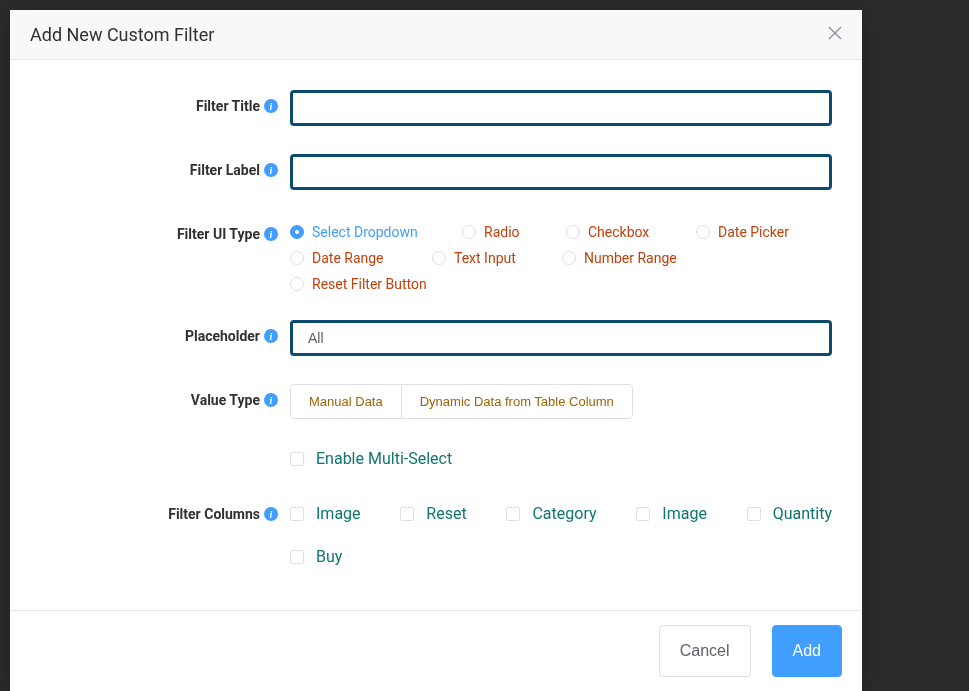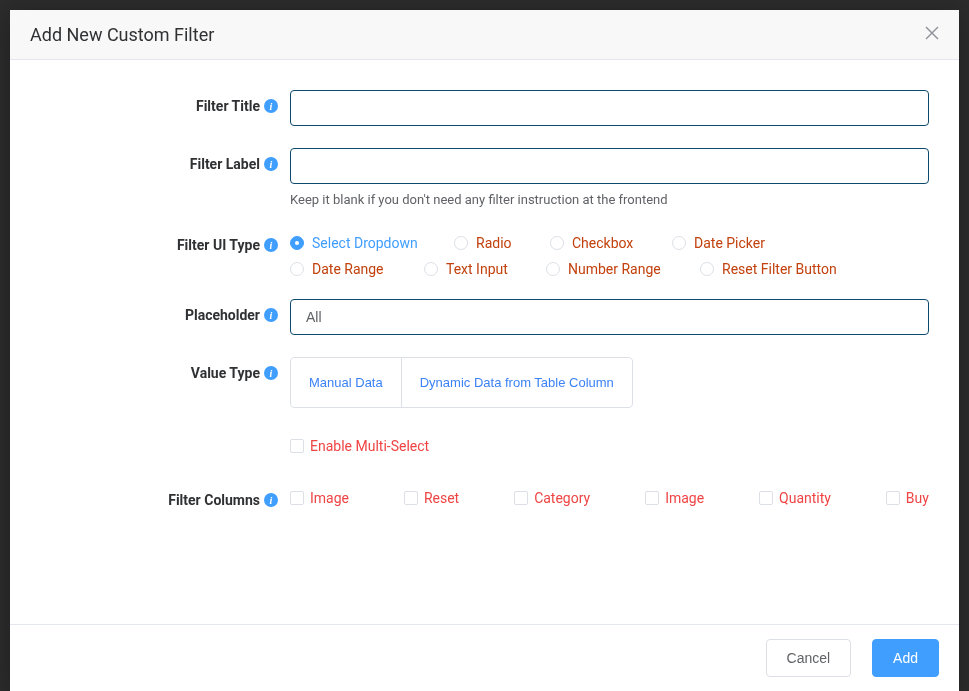--- a/index.html
+++ b/index.html
@@ -1,21 +1,21 @@
 <!DOCTYPE html>
 <html><head>
 <meta charset="utf-8">
 <style>
   * { box-sizing: border-box; margin: 0; padding: 0; }
   html, body { width: 969px; height: 691px; font-family: -apple-system, BlinkMacSystemFont, "Segoe UI", Roboto, "Helvetica Neue", Arial, sans-serif; background: #2c2c2c; }
   .modal {
     position: absolute;
     top: 10px;
     left: 10px;
-    width: 949px;
+    width: 852px;
     height: 681px;
     background: #fff;
     border-radius: 4px 4px 0 0;
     box-shadow: 0 4px 24px rgba(0,0,0,0.3);
     display: flex;
     flex-direction: column;
   }
   .modal-header {
     padding: 14px 20px;
     border-bottom: 1px solid #e4e7ed;
@@ -39,21 +39,21 @@
   }
   .close-btn svg { width: 14px; height: 14px; }
   .modal-body {
     flex: 1;
     padding: 30px 30px 10px 30px;
     overflow: auto;
   }
   .form-row {
     display: flex;
     align-items: flex-start;
-    margin-bottom: 22px;
+    margin-bottom: 28px;
   }
   .form-label {
     width: 250px;
     text-align: right;
     padding-right: 12px;
     padding-top: 8px;
     font-size: 14px;
     font-weight: 700;
     color: #303133;
     display: flex;
@@ -75,35 +75,35 @@
     font-style: italic;
     font-family: Georgia, serif;
   }
   .form-control {
     flex: 1;
   }
   .text-input {
     width: 100%;
     height: 36px;
     padding: 0 15px;
-    border: 1px solid #0c4a6e;
+    border: 3px solid #0c4a6e;
     border-radius: 4px;
     font-size: 14px;
     color: #606266;
     outline: none;
   }
   .helper-text {
     font-size: 13px;
     color: #606266;
     margin-top: 8px;
   }
   .radio-group {
     display: flex;
     flex-wrap: wrap;
-    gap: 10px 4px;
+    gap: 10px 12px;
     padding-top: 6px;
   }
   .radio-item {
     display: flex;
     align-items: center;
     min-width: 130px;
     cursor: pointer;
     font-size: 14px;
     color: #c2410c;
   }
@@ -131,35 +131,35 @@
     top: 50%;
     left: 50%;
     transform: translate(-50%, -50%);
   }
   .btn-group {
     display: inline-flex;
     border-radius: 4px;
     overflow: hidden;
   }
   .btn-group button {
-    padding: 17px 18px;
+    padding: 9px 18px;
     font-size: 13px;
     background: #fff;
     border: 1px solid #dcdfe6;
-    color: #3b82f6;
+    color: #a16207;
     cursor: pointer;
   }
   .btn-group button:first-child { border-radius: 4px 0 0 4px; }
   .btn-group button:last-child { border-radius: 0 4px 4px 0; margin-left: -1px; }
   .checkbox-row {
     display: flex;
     align-items: center;
-    gap: 6px;
-    font-size: 14px;
-    color: #ef4444;
+    gap: 12px;
+    font-size: 16px;
+    color: #0f766e;
     cursor: pointer;
   }
   .checkbox-box {
     width: 14px;
     height: 14px;
     border: 1px solid #dcdfe6;
     border-radius: 2px;
     flex-shrink: 0;
   }
   .checkbox-list {
@@ -169,22 +169,22 @@
     padding-top: 6px;
     justify-content: space-between;
   }
   .modal-footer {
     padding: 14px 20px;
     text-align: right;
     border-top: 1px solid #e4e7ed;
   }
   .btn {
     display: inline-block;
-    padding: 10px 20px;
-    font-size: 14px;
+    padding: 16px 20px;
+    font-size: 16px;
     border-radius: 4px;
     cursor: pointer;
     border: 1px solid #dcdfe6;
     background: #fff;
     color: #606266;
     margin-left: 10px;
   }
   .btn-primary {
     background: #409eff;
     border-color: #409eff;
@@ -220,21 +220,20 @@
       </div>
     </div>
 
     <div class="form-row">
       <div class="form-label">
         <span>Filter Label</span>
         <span class="info-icon">i</span>
       </div>
       <div class="form-control">
         <input type="text" class="text-input" value="" style="">
-        <div class="helper-text">Keep it blank if you don't need any filter instruction at the frontend</div>
       </div>
     </div>
 
     <div class="form-row">
       <div class="form-label">
         <span>Filter UI Type</span>
         <span class="info-icon">i</span>
       </div>
       <div class="form-control">
         <div class="radio-group">

